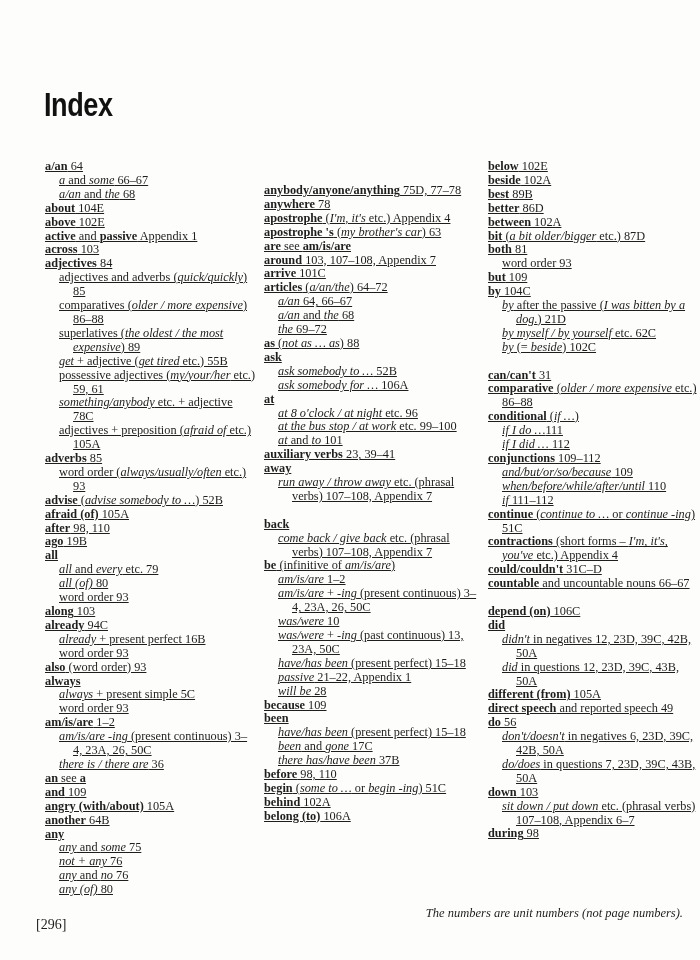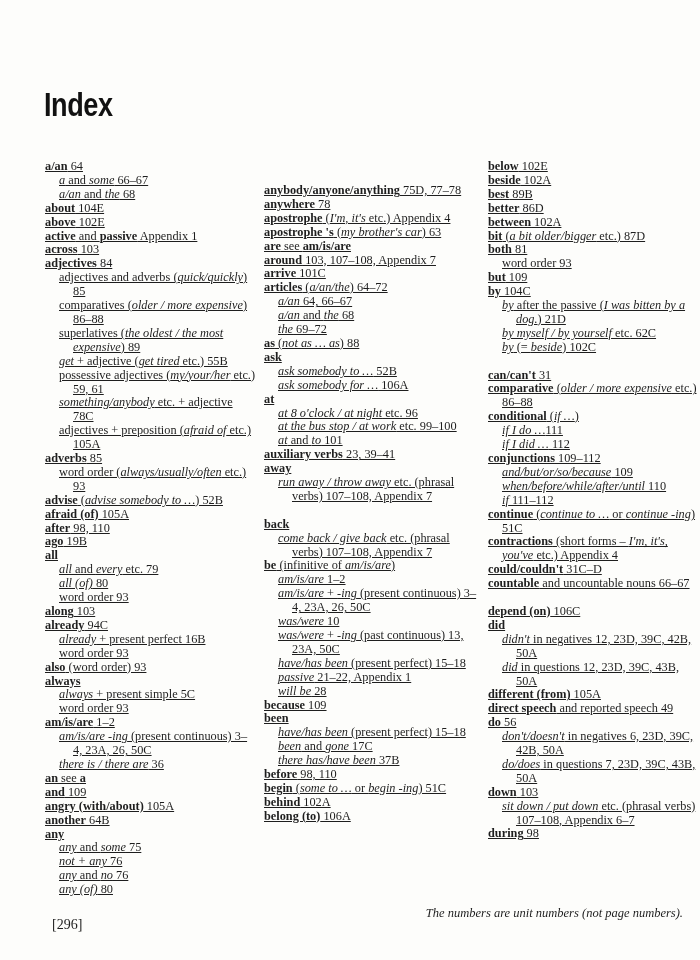--- a/index.html
+++ b/index.html
@@ -15,21 +15,21 @@
   }
   .col { position: absolute; top: 160px; font-size: 12.3px; line-height: 13.9px; text-decoration: underline; }
   .col.c1 { left: 45px; width: 210px; }
   .col.c2 { left: 264px; width: 215px; margin-top: 24px; }
   .col.c3 { left: 468px; width: 210px; margin-left: 20px; }
   .entry { padding-left: 14px; text-indent: -14px; }
   .sub { padding-left: 28px; text-indent: -14px; }
   .gap { height: 13.9px; }
   b { font-weight: bold; }
   i { font-style: italic; }
-  .footer-left { position: absolute; left: 52px; top: 917px; font-size: 14px; }
+  .footer-left { position: absolute; left: 36px; top: 917px; font-size: 14px; }
   .footer-right { position: absolute; right: 17px; top: 906px; font-size: 12.5px; font-style: italic; }
 </style>
 </head>
 <body>
 
 <div class="title">Index</div>
 
 <div class="col c1">
     <div class="entry"><b>a/an</b>  64</div>
     <div class="sub"><i>a</i> and <i>some</i>  66–67</div>

